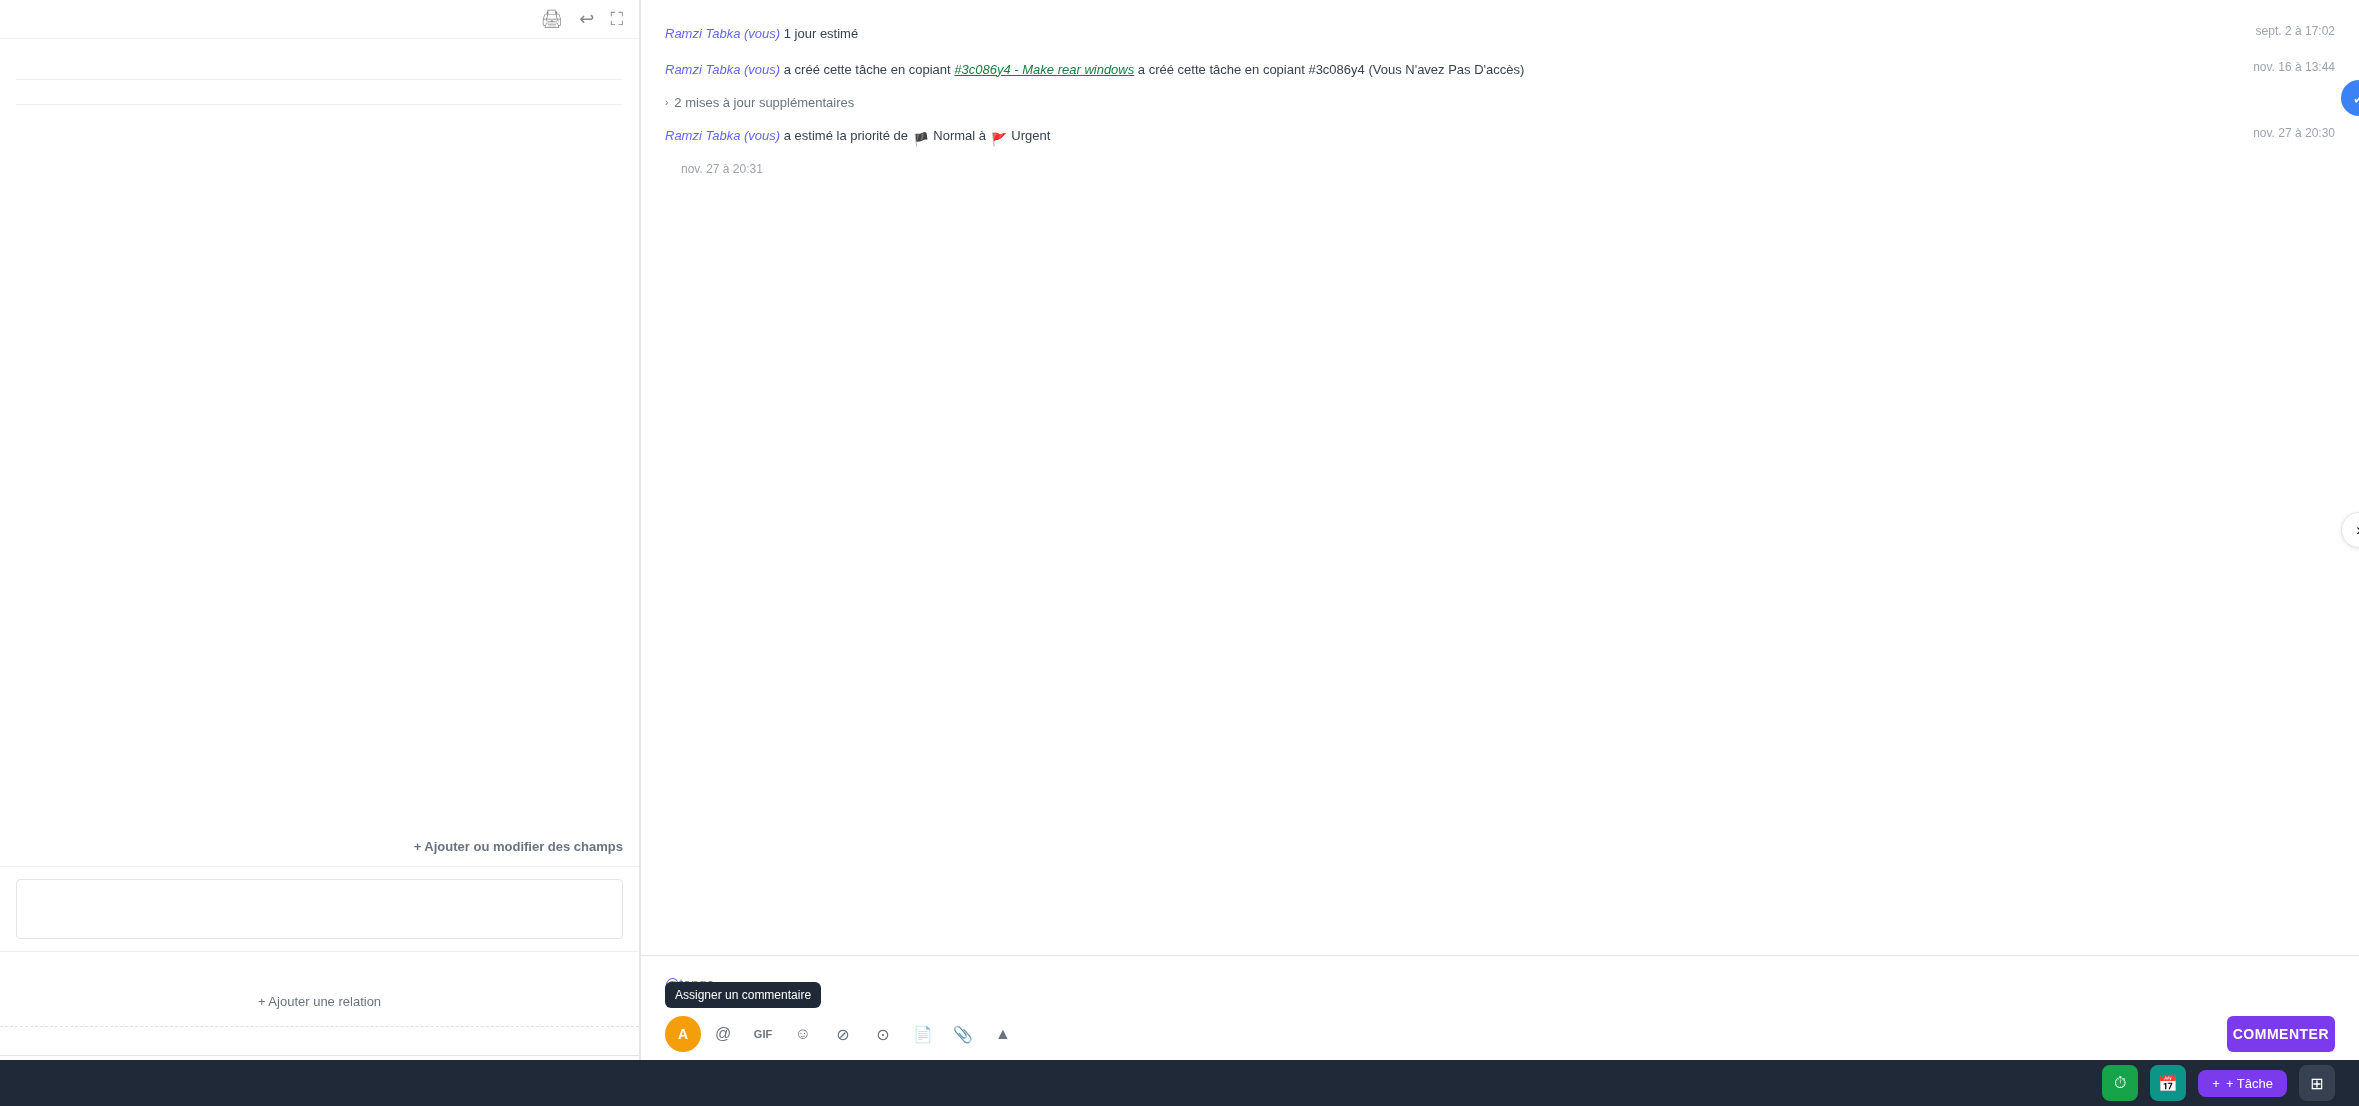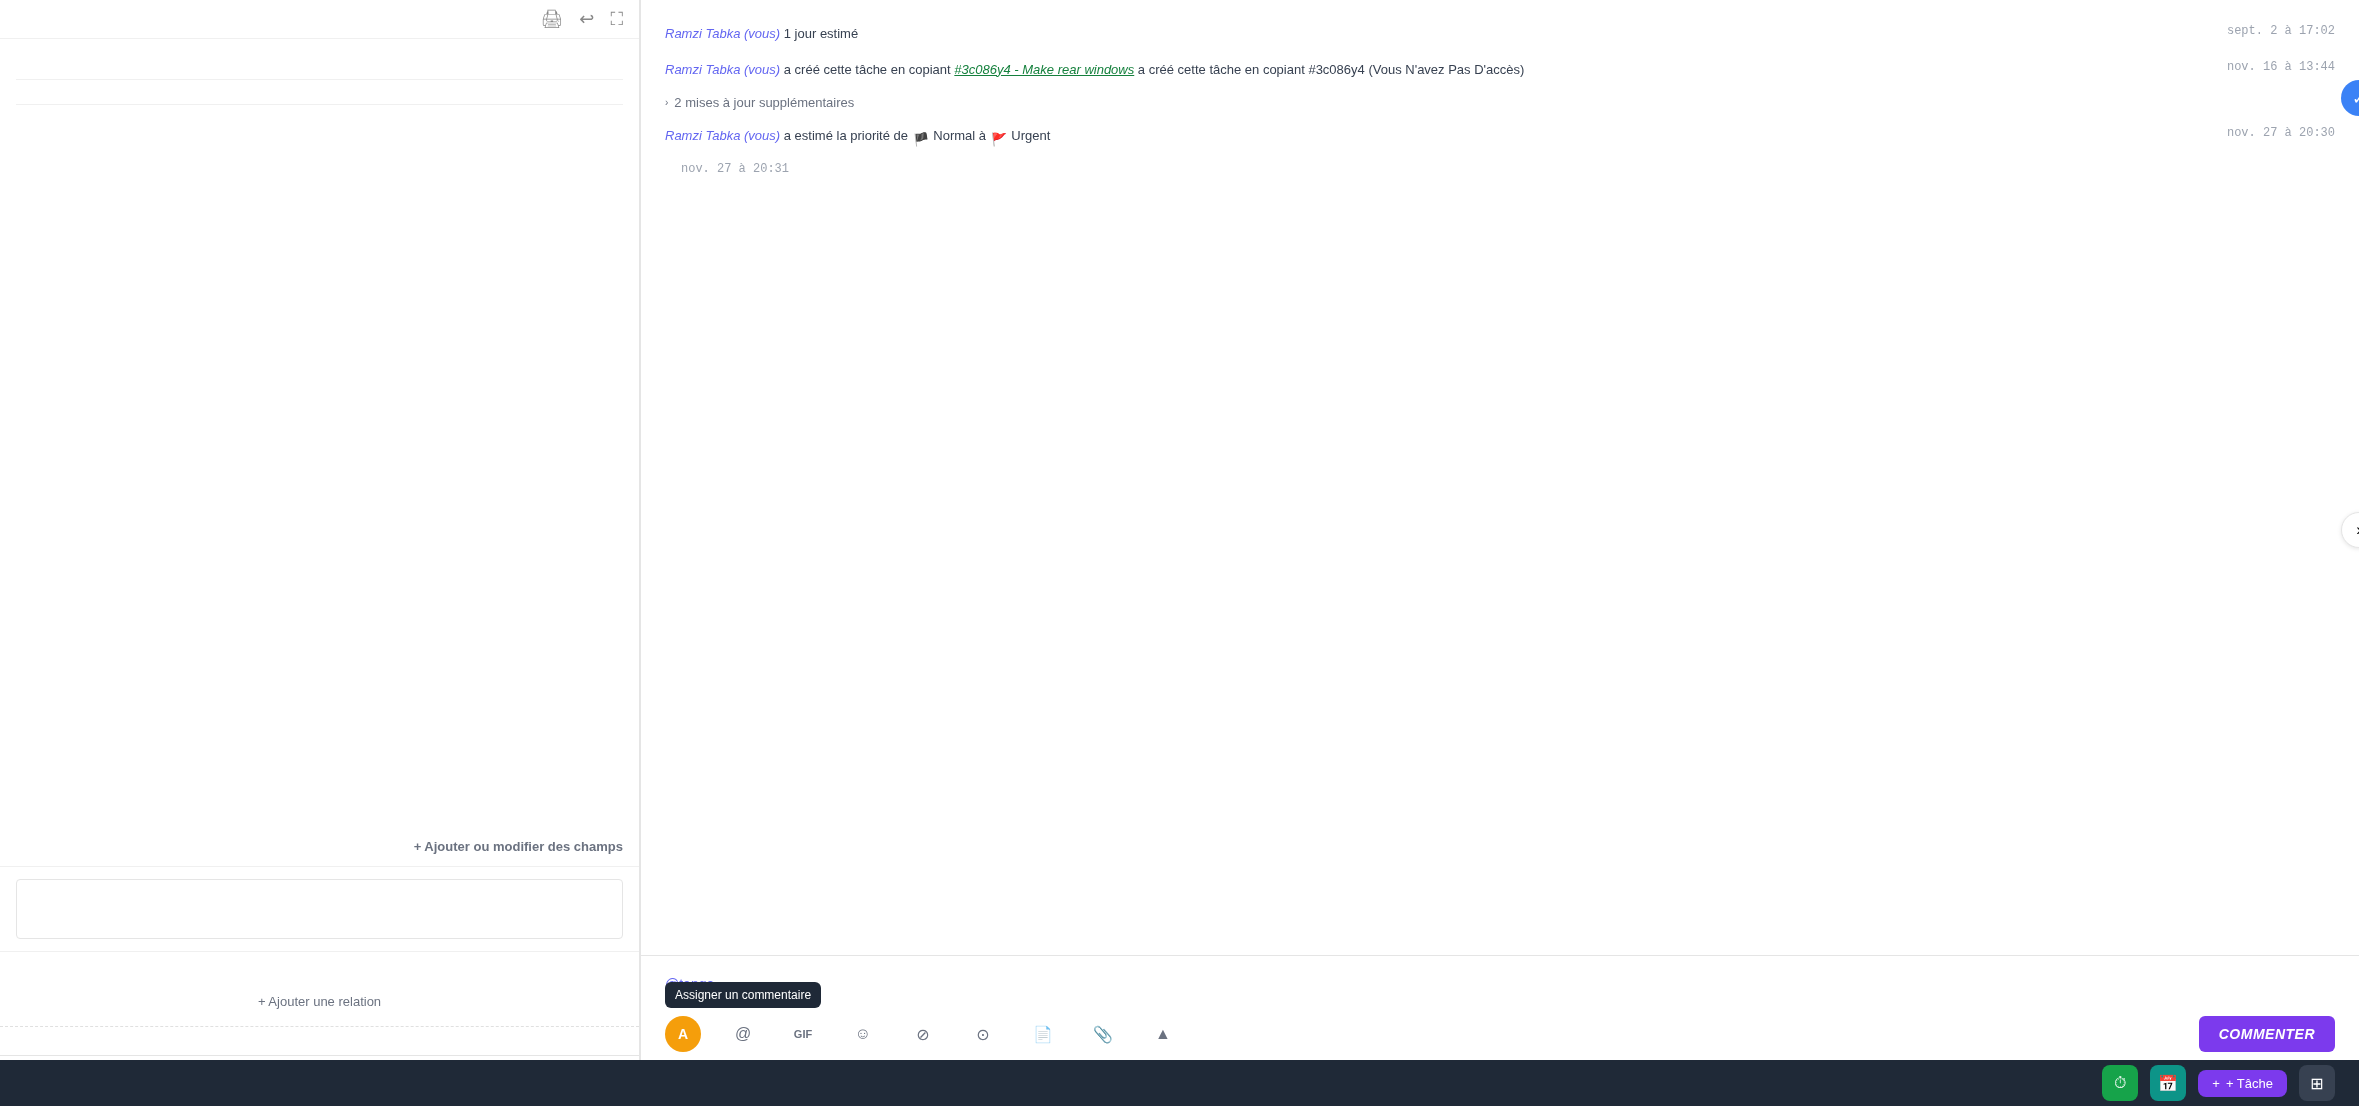--- a/index.html
+++ b/index.html
@@ -149,21 +149,20 @@
       color: #15803d;
       text-decoration: underline;
     }
 
     .activity-timestamp {
       color: #9ca3af;
       font-size: 12px;
       white-space: nowrap;
       margin-left: 16px;
       flex-shrink: 0;
-      font-family: Liberation Mono, monospace;
     }
 
     .more-updates {
       display: flex;
       align-items: center;
       gap: 6px;
       color: #6b7280;
       font-size: 13px;
       padding: 8px 0;
       cursor: pointer;
@@ -202,21 +201,21 @@
     .comment-text {
       color: #6366f1;
       font-size: 14px;
       padding: 8px 0;
       min-height: 40px;
     }
 
     .comment-toolbar {
       display: flex;
       align-items: center;
-      gap: 24px;
+      gap: 4px;
       padding: 8px 0;
       position: relative;
     }
 
     .comment-icon-btn {
       width: 36px;
       height: 36px;
       display: flex;
       align-items: center;
       justify-content: center;
@@ -234,26 +233,25 @@
       font-size: 14px;
       font-weight: 600;
     }
 
     .commenter-btn {
       margin-left: auto;
       background: #7c3aed;
       color: white;
       border: none;
       border-radius: 6px;
-      padding: 10px 20px;
+      padding: 10px 6px;
       font-size: 14px;
       font-weight: 600;
       cursor: pointer;
       letter-spacing: 0.5px;
-      font-style: italic;
     }
 
     
     .tooltip {
       position: absolute;
       background: #1f2937;
       color: white;
       font-size: 12px;
       padding: 6px 10px;
       border-radius: 6px;

